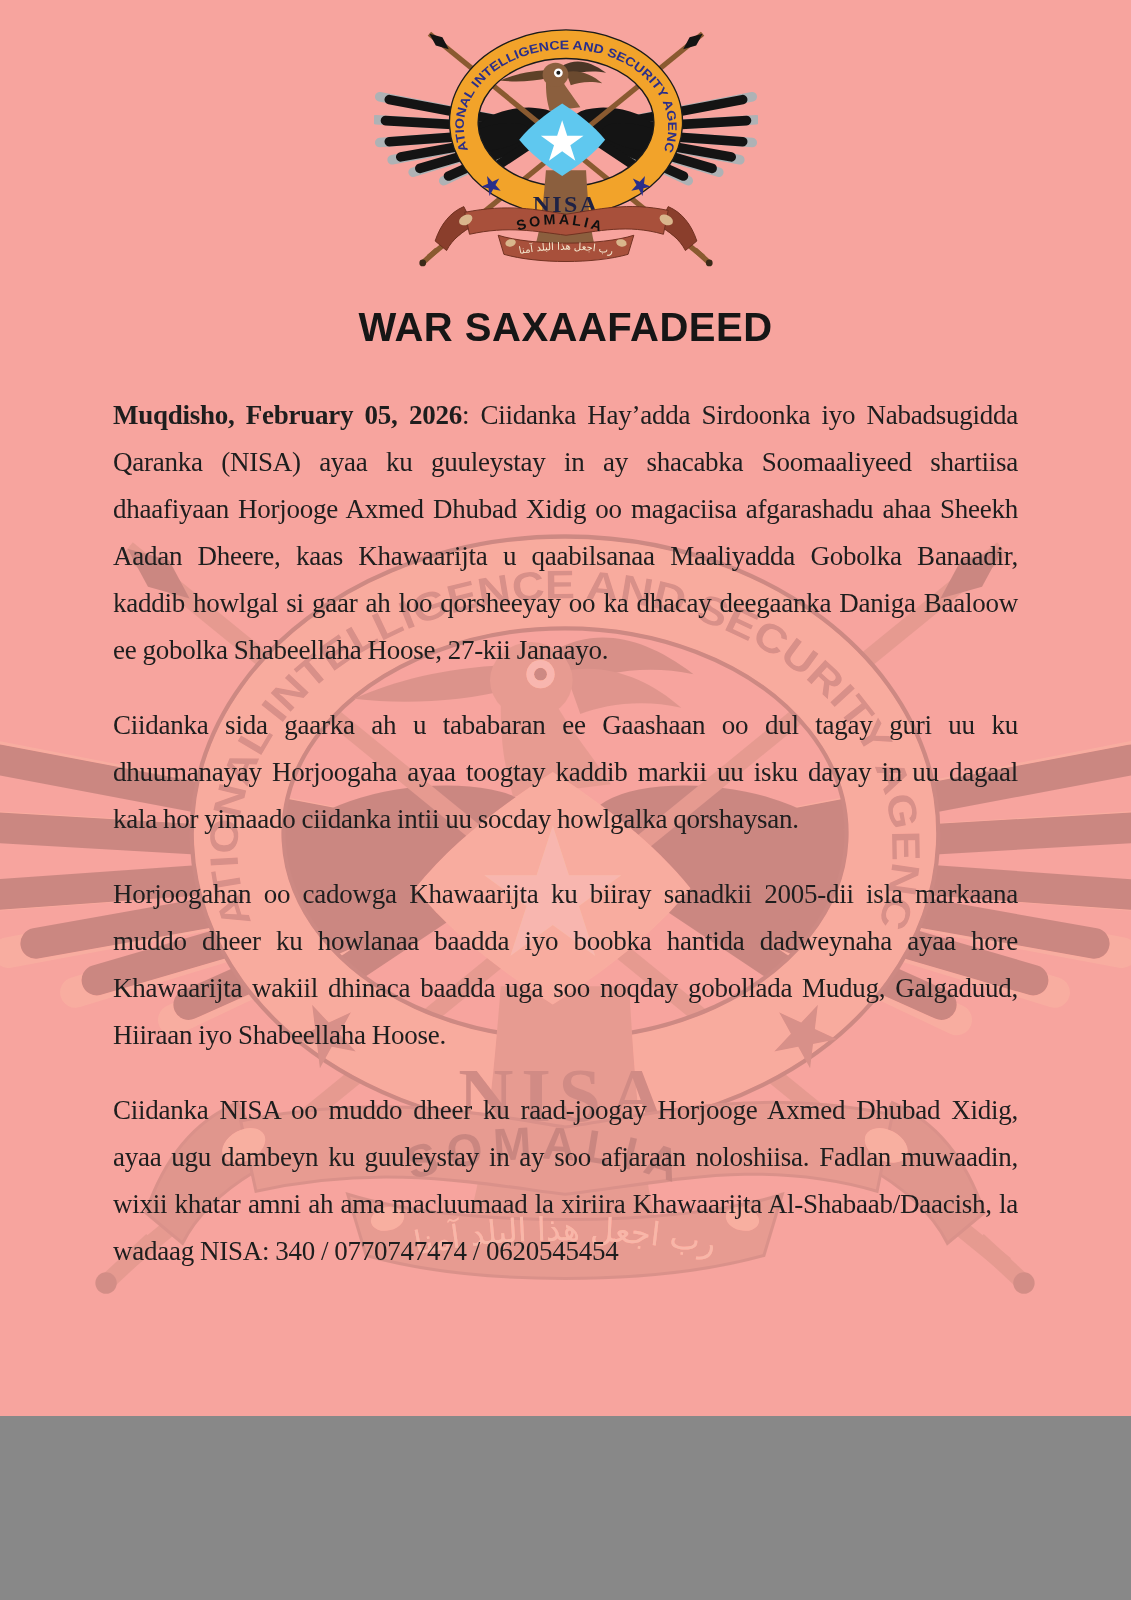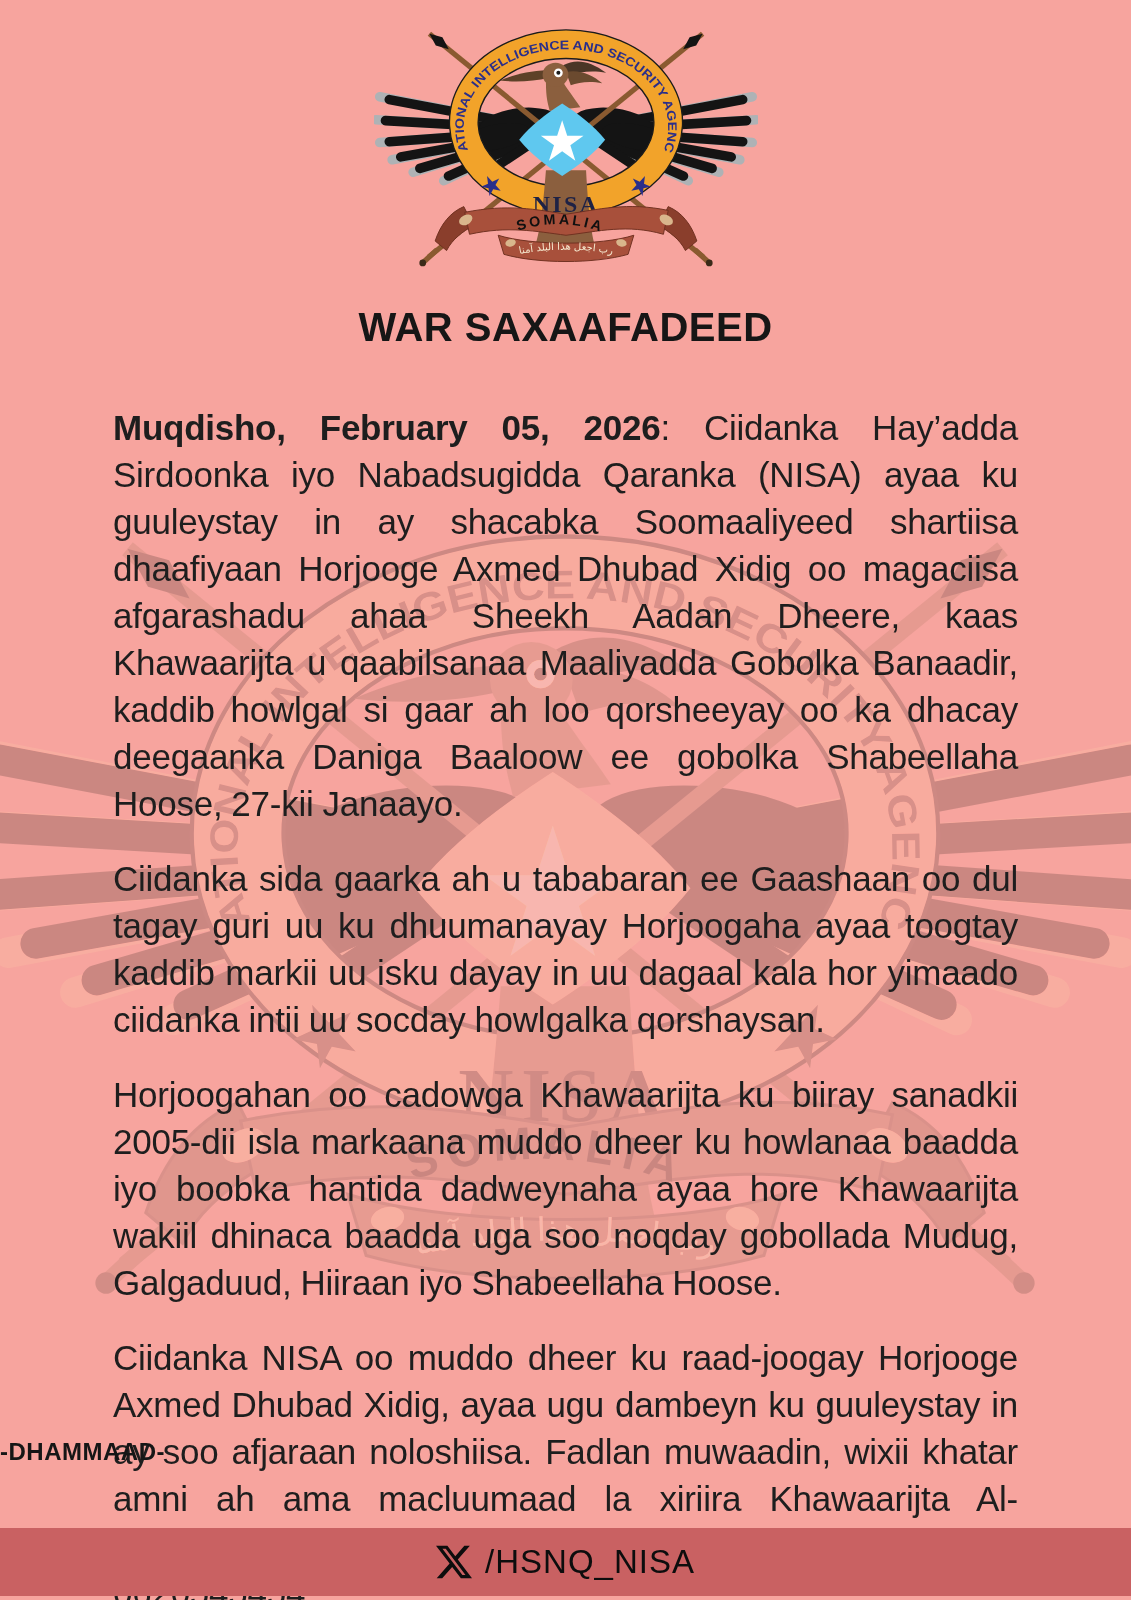--- a/index.html
+++ b/index.html
@@ -3,38 +3,38 @@
 <meta charset="utf-8">
 <style>
   :root{
     --page-bg:#F7A49E; --footer-bg:#C96162; --text:#1E1E1E;
     --ring-orange:#F2A32A; --ring-navy:#2A2E8A; --diamond-blue:#5FC8EF;
     --body-brown:#8B5F3E; --ribbon-red:#A8503B;
   }
   *{margin:0;padding:0;box-sizing:border-box;}
   html,body{background:#888;}
   .page{
-    position:relative;width:1131px;height:1600px;margin:0 auto;
+    position:relative;width:1131px;height:1416px;margin:0 auto;
     background:var(--page-bg);overflow:hidden;
     font-family:"Liberation Sans",sans-serif;color:var(--text);
   }
   .watermark{
     position:absolute;left:-50px;top:460px;width:1230px;
     opacity:.2;filter:sepia(1) saturate(1.6) hue-rotate(-25deg) brightness(1.05);
     pointer-events:none;
   }
   .logo-header{position:absolute;top:6px;left:50%;margin-left:-192px;width:384px;}
   .doc-title{
     position:absolute;top:303px;left:0;width:100%;text-align:center;
     font-size:40px;line-height:48px;font-weight:700;letter-spacing:.5px;color:#161616;
   }
   .content{position:absolute;top:388px;left:113px;width:905px;}
   .content p{
-    font-size:35px;line-height:47px;text-align:justify;
-    letter-spacing:-.25px;word-spacing:-.5px;margin:16px 0 28px 0;color:var(--text);
+    font-size:27px;line-height:47px;text-align:justify;
+    letter-spacing:-.25px;word-spacing:-.5px;margin:4px 0 28px 0;color:var(--text);font-family:Liberation Serif, serif;
   }
   .content .lead{font-weight:700;}
   .closing{
     position:absolute;top:1438px;left:0;width:100%;text-align:left;
     font-size:24px;font-weight:700;letter-spacing:.5px;color:#161616;
   }
   .footer-bar{
     position:absolute;top:1528px;left:0;width:100%;height:68px;
     background:var(--footer-bg);display:flex;align-items:center;justify-content:center;
   }

